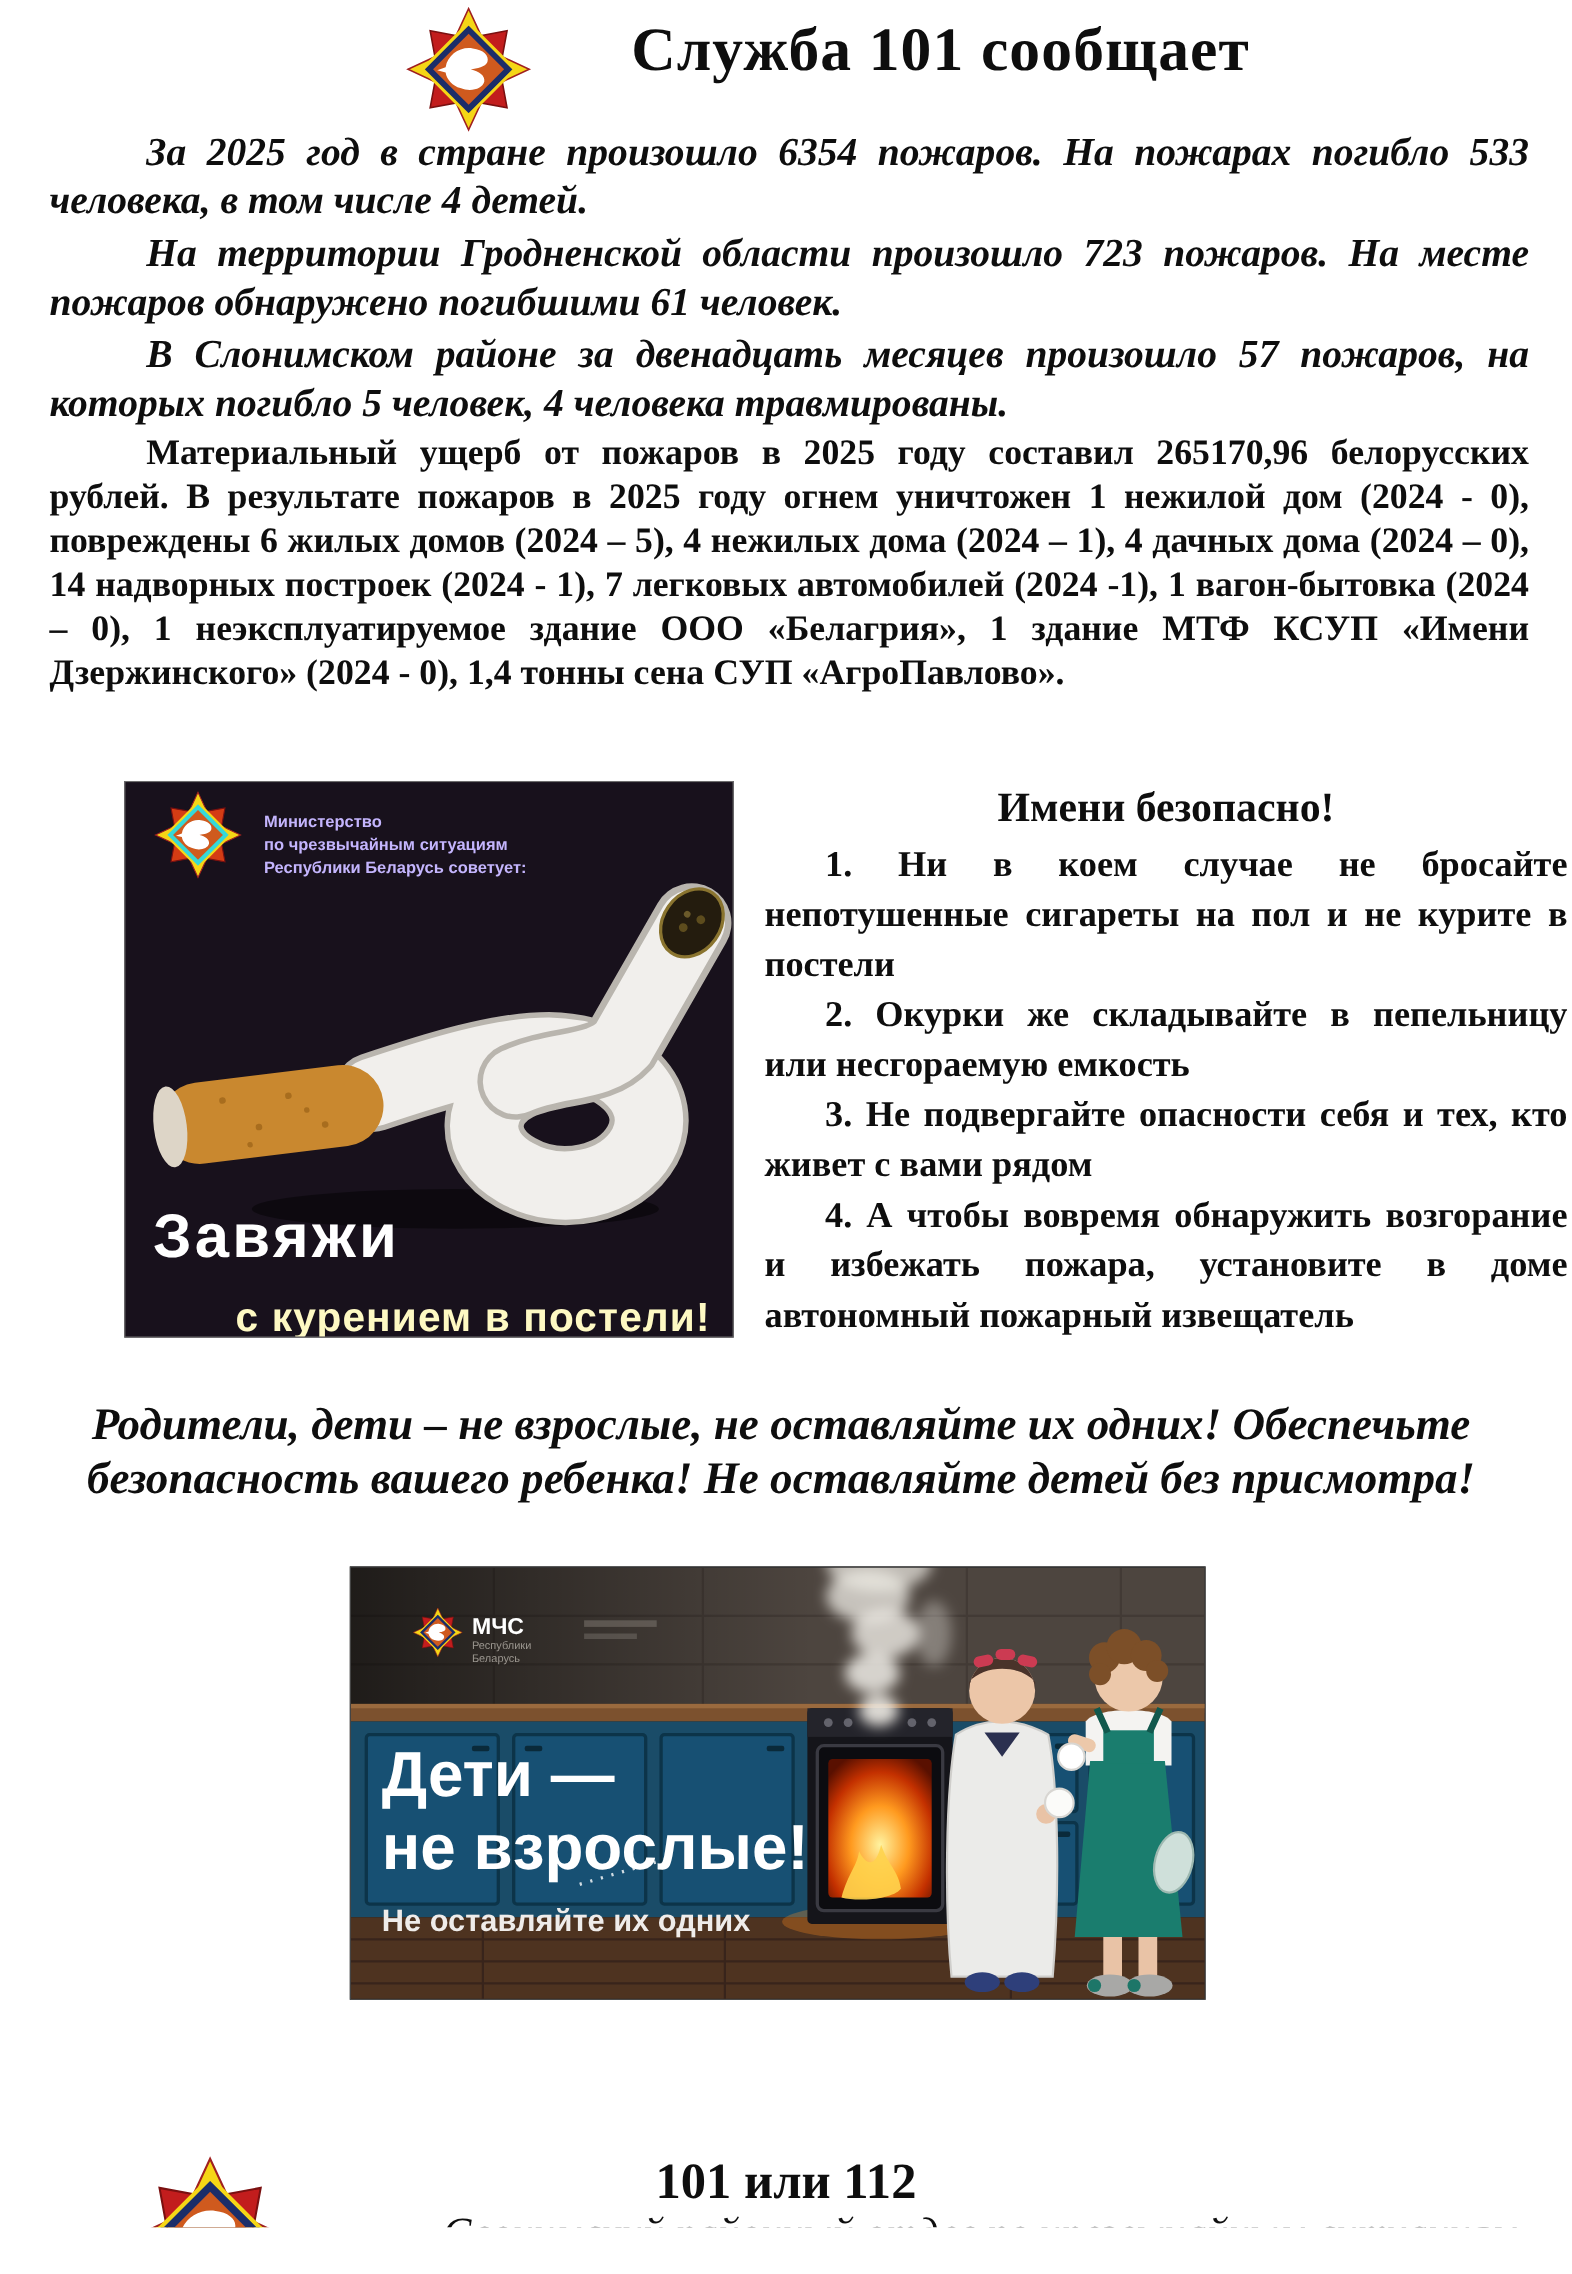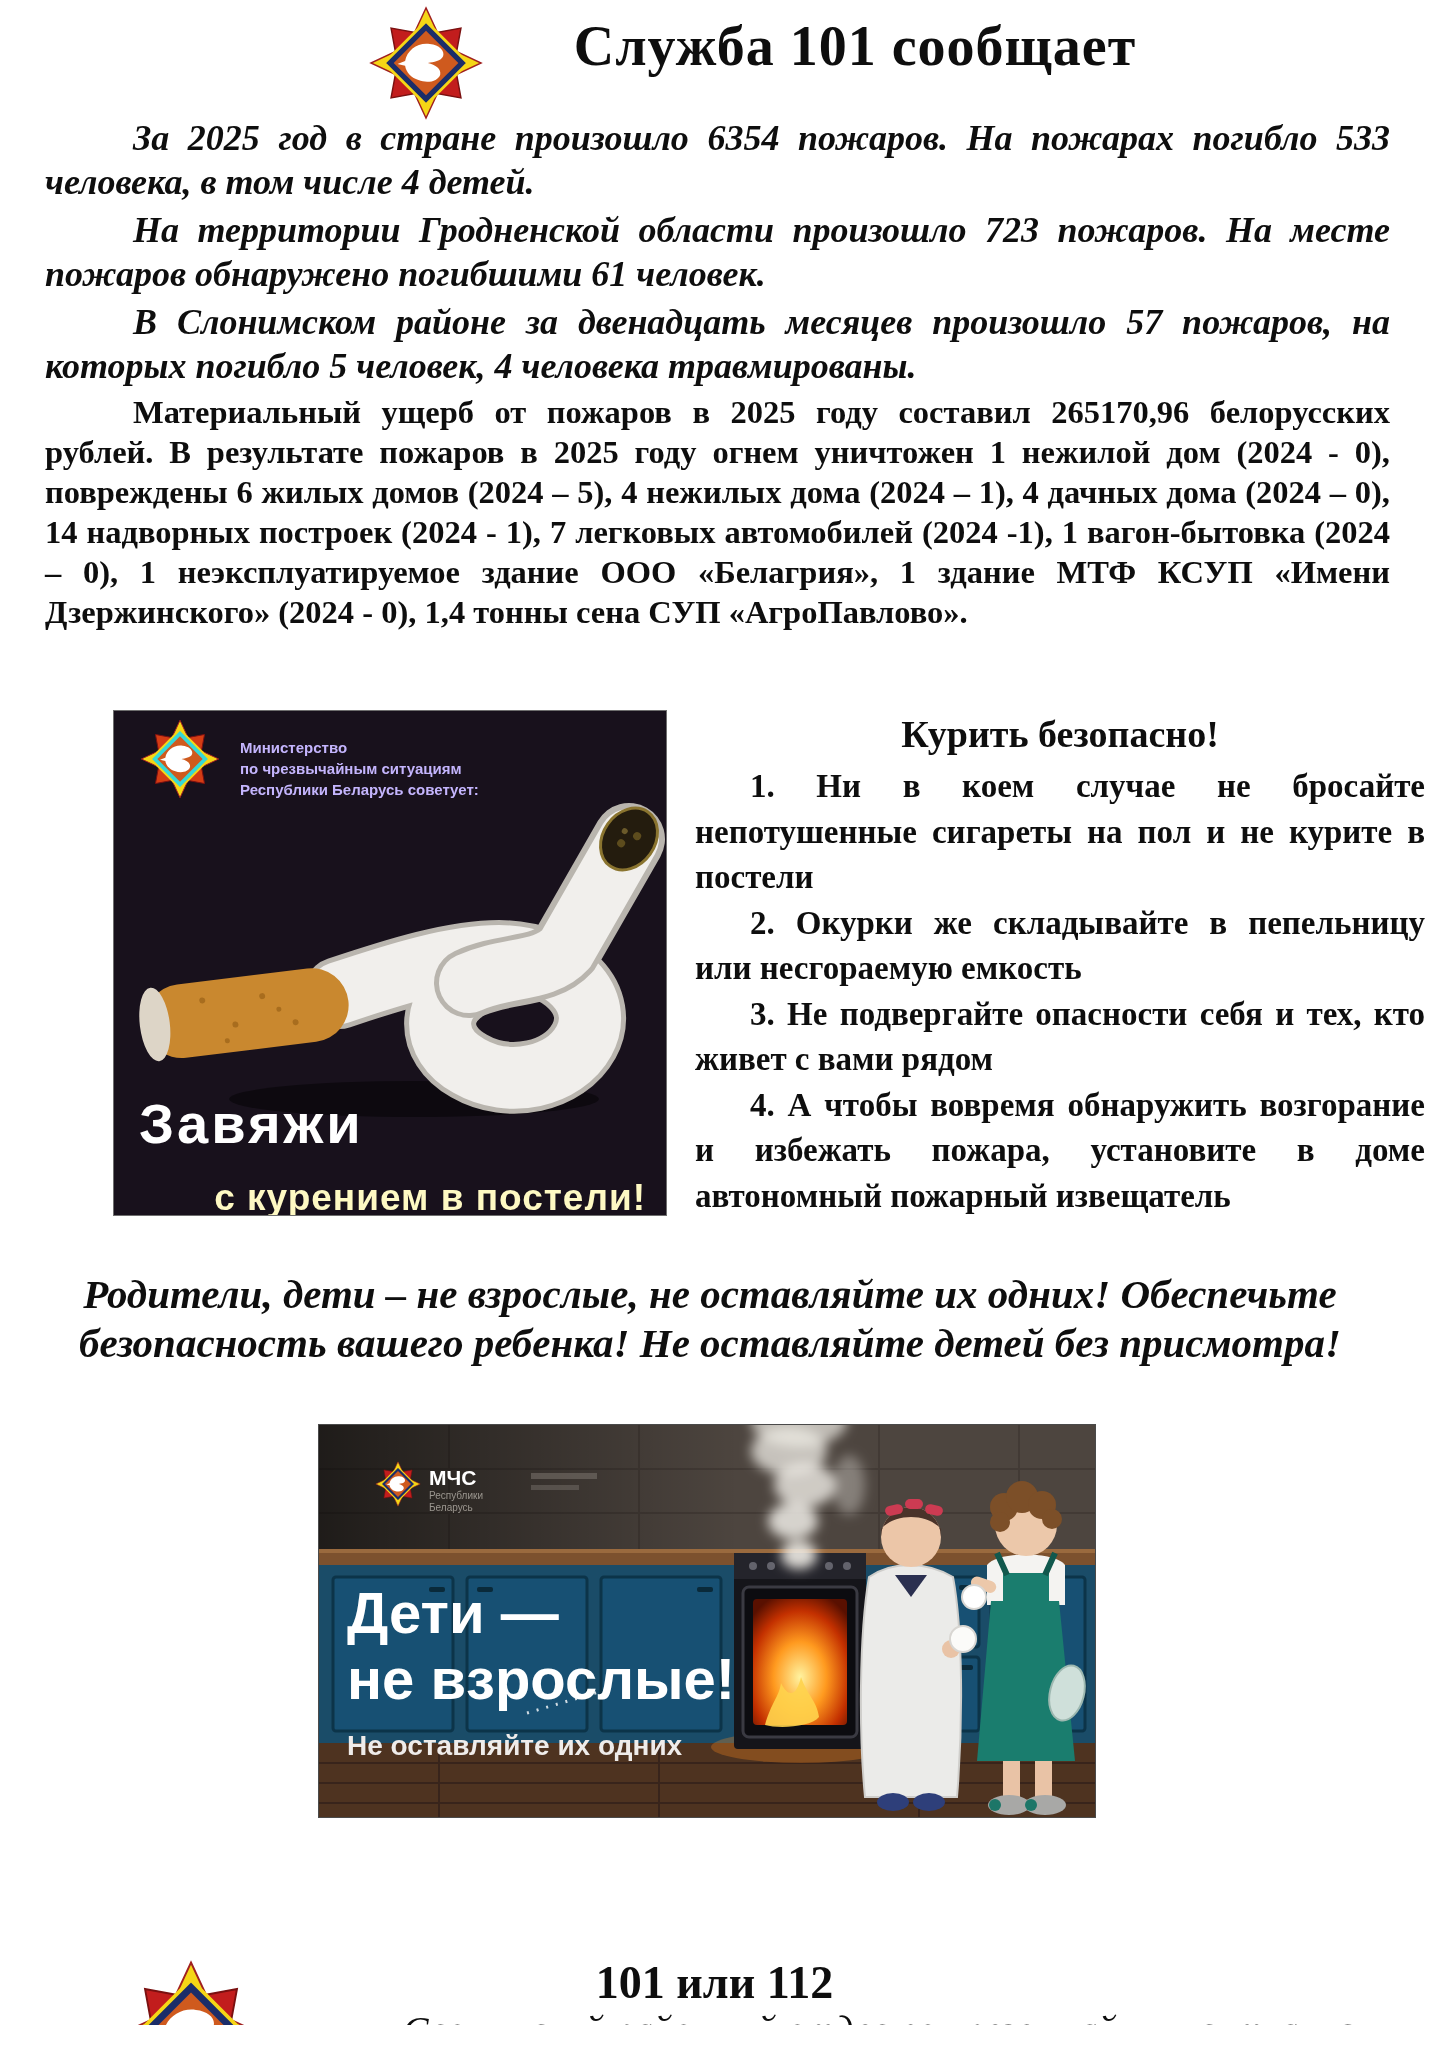--- a/index.html
+++ b/index.html
@@ -117,21 +117,21 @@
         <circle cx="-8" cy="-4" r="4" fill="#5d4c1d"></circle>
           <circle cx="7" cy="5" r="4" fill="#5d4c1d"></circle>
         <circle cx="4" cy="-8" r="3" fill="#6b5a2a"></circle>
       </g>
     </svg>
     <div class="abs z-head">Завяжи</div>
     <div class="abs z-sub">с курением в постели!</div>
   </div>
 
   <div class="abs tips">
-    <h2>Курить безопасно!</h2>
+    <h2>Имени безопасно!</h2>
     <p>1. Ни в коем случае не бросайте непотушенные сигареты на пол и не курите в постели</p>
     <p>2. Окурки же складывайте в пепельницу или несгораемую емкость</p>
     <p>3. Не подвергайте опасности себя и тех, кто живет с вами рядом</p>
     <p>4. А чтобы вовремя обнаружить возгорание и избежать пожара, установите в доме автономный пожарный извещатель</p>
   </div>
 
   <div class="abs parents">Родители, дети – не взрослые, не оставляйте их одних! Обеспечьте безопасность вашего ребенка! Не оставляйте детей без присмотра!</div>
 
   <div class="abs kids-poster">
     <svg viewBox="0 0 778 394" width="778" height="394" font-family="Liberation Sans, sans-serif">

